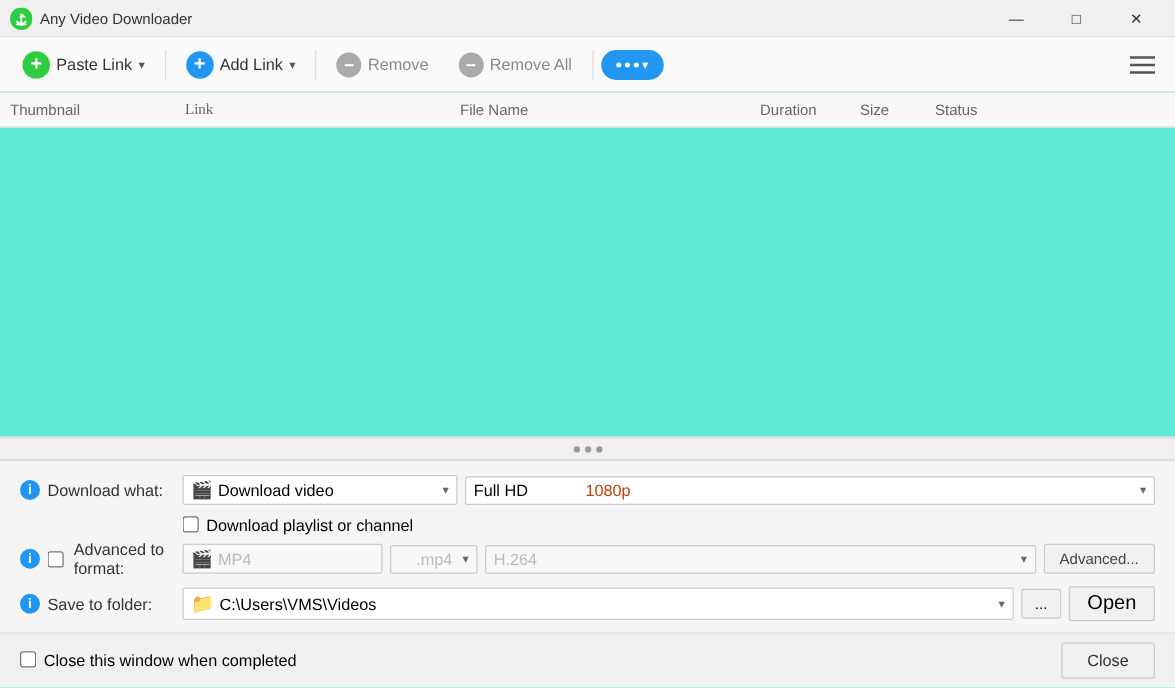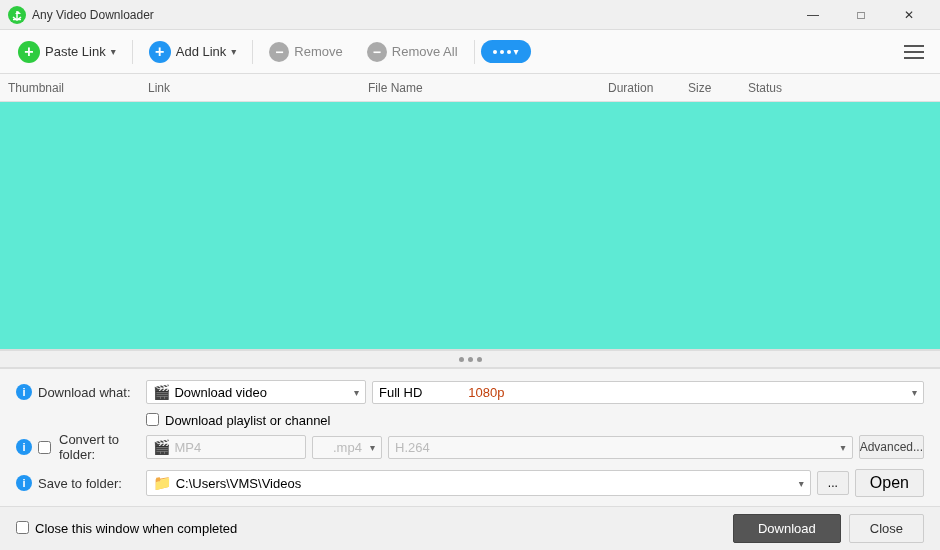--- a/index.html
+++ b/index.html
@@ -184,21 +184,21 @@
       display: flex;
       align-items: center;
       height: 28px;
       background: #f8f8f8;
       border-bottom: 1px solid #e0e0e0;
       padding: 0 8px;
       font-size: 12px;
       color: #666;
     }
     .col-thumbnail { width: 140px; }
-    .col-link { width: 220px; }
+    .col-link { width: 220px; font-family: Liberation Serif, serif; }
     .col-filename { width: 240px; }
     .col-duration { width: 80px; }
     .col-size { width: 60px; }
     .col-status { flex: 1; }
 
     
     .collapse-handle {
       display: flex;
       justify-content: center;
       align-items: center;
@@ -310,21 +310,21 @@
     }
     .select-ext {
       width: 70px;
       padding-left: 20px;
     }
     .select-codec {
       flex: 1;
       text-align: center;
     }
     .advanced-btn {
-      padding: 4px 0;
+      padding: 4px 12px;
       border: 1px solid #ccc;
       background: #f0f0f0;
       border-radius: 2px;
       cursor: pointer;
       font-size: 12px;
       color: #444;
     }
     .folder-icon-yellow {
       font-size: 15px;
     }
@@ -506,21 +506,21 @@
 
   <div class="checkbox-row">
     <input type="checkbox" style="">
     <span>Download playlist or channel</span>
   </div>
 
   <div class="settings-row convert-row" style="margin-top:4px;">
     <div class="settings-label-group">
       <div class="info-icon">i</div>
       <input class="convert-checkbox" type="checkbox" style="">
-      <span class="settings-label">Convert to folder:</span>
+      <span class="settings-label">Advanced to format:</span>
     </div>
     <div class="settings-controls">
       <div class="select-box select-format disabled-select">
         <span class="film-icon">🎬</span>
         <span>MP4</span>
       </div>
       <div class="select-box select-ext disabled-select">
         <span>.mp4</span>
         <span class="select-box-arrow">▾</span>
       </div>
@@ -549,16 +549,15 @@
   </div>
 
 </div>
 
 <div class="bottom-bar">
   <div class="close-checkbox-group">
     <input type="checkbox" style="">
     <span>Close this window when completed</span>
   </div>
   <div class="bottom-actions">
-    <button class="download-btn">Download</button>
     <button class="close-action-btn">Close</button>
   </div>
 </div>
 
 </body></html>

